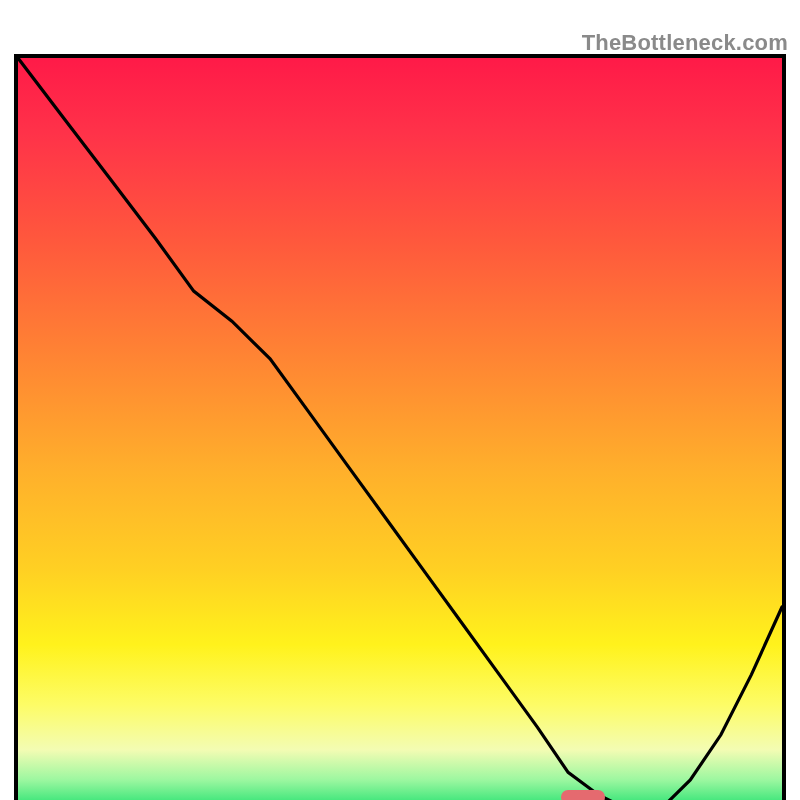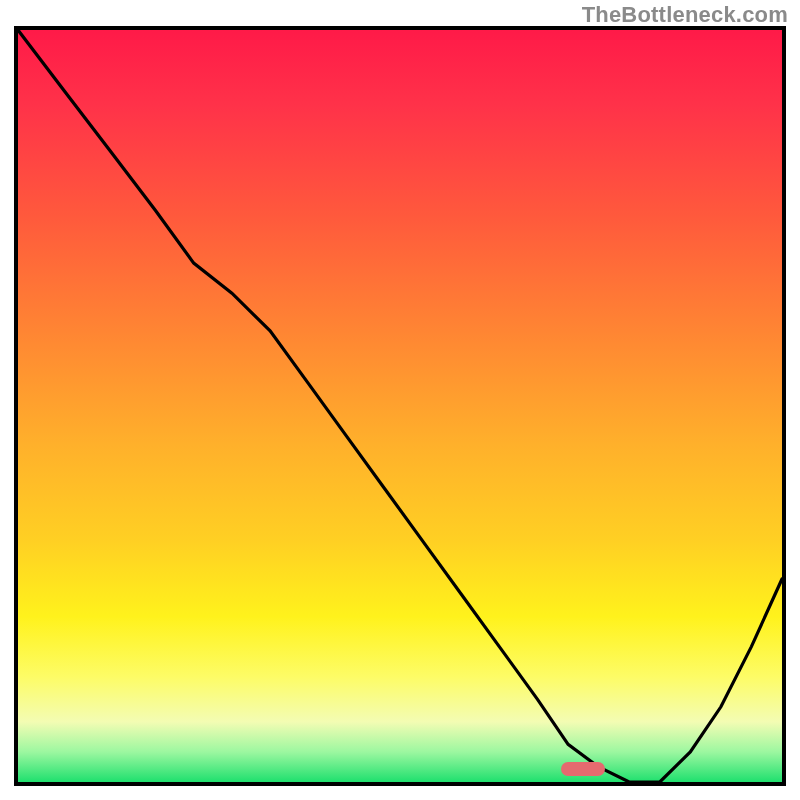--- a/index.html
+++ b/index.html
@@ -7,20 +7,21 @@
     padding: 0;
     width: 800px;
     height: 800px;
     background: #fff;
     font-family: Arial, Helvetica, sans-serif;
   }
   .stage {
     position: relative;
     width: 800px;
     height: 652px;
+    margin-top: 28px;
   }
   .watermark {
     position: absolute;
     top: 2px;
     right: 12px;
     font-size: 22px;
     font-weight: bold;
     color: #8a8a8a;
     letter-spacing: 0.2px;
   }

